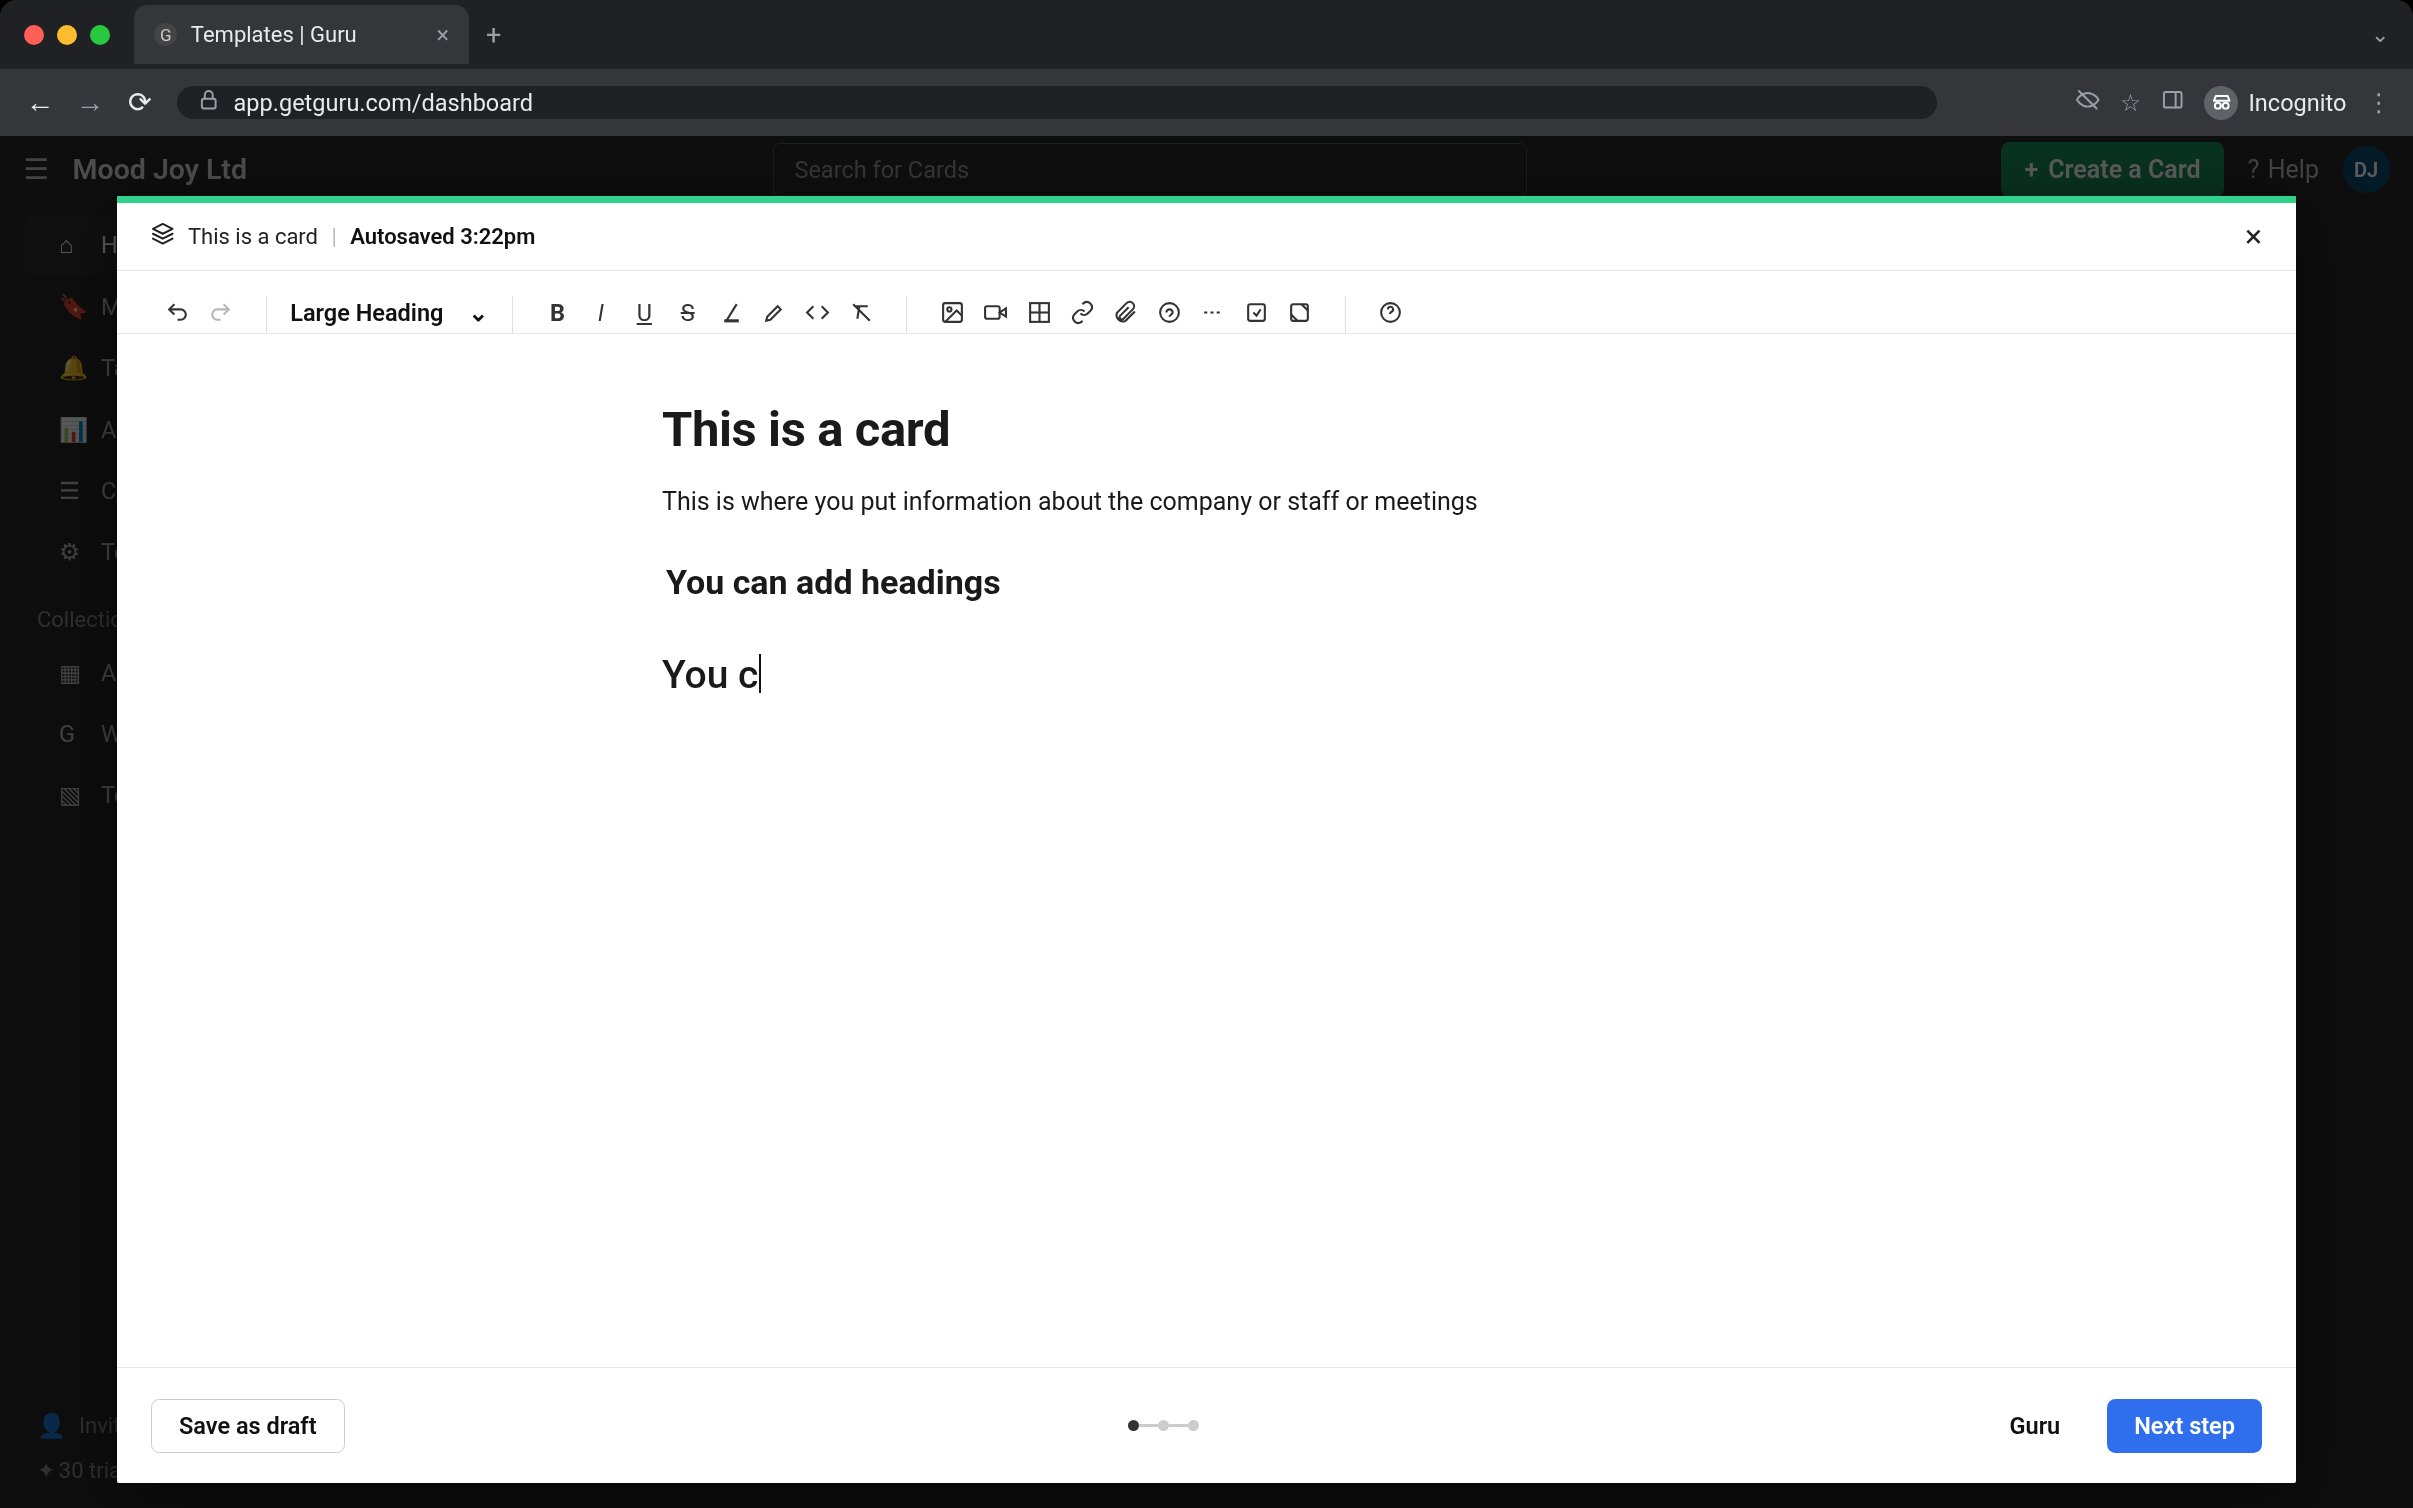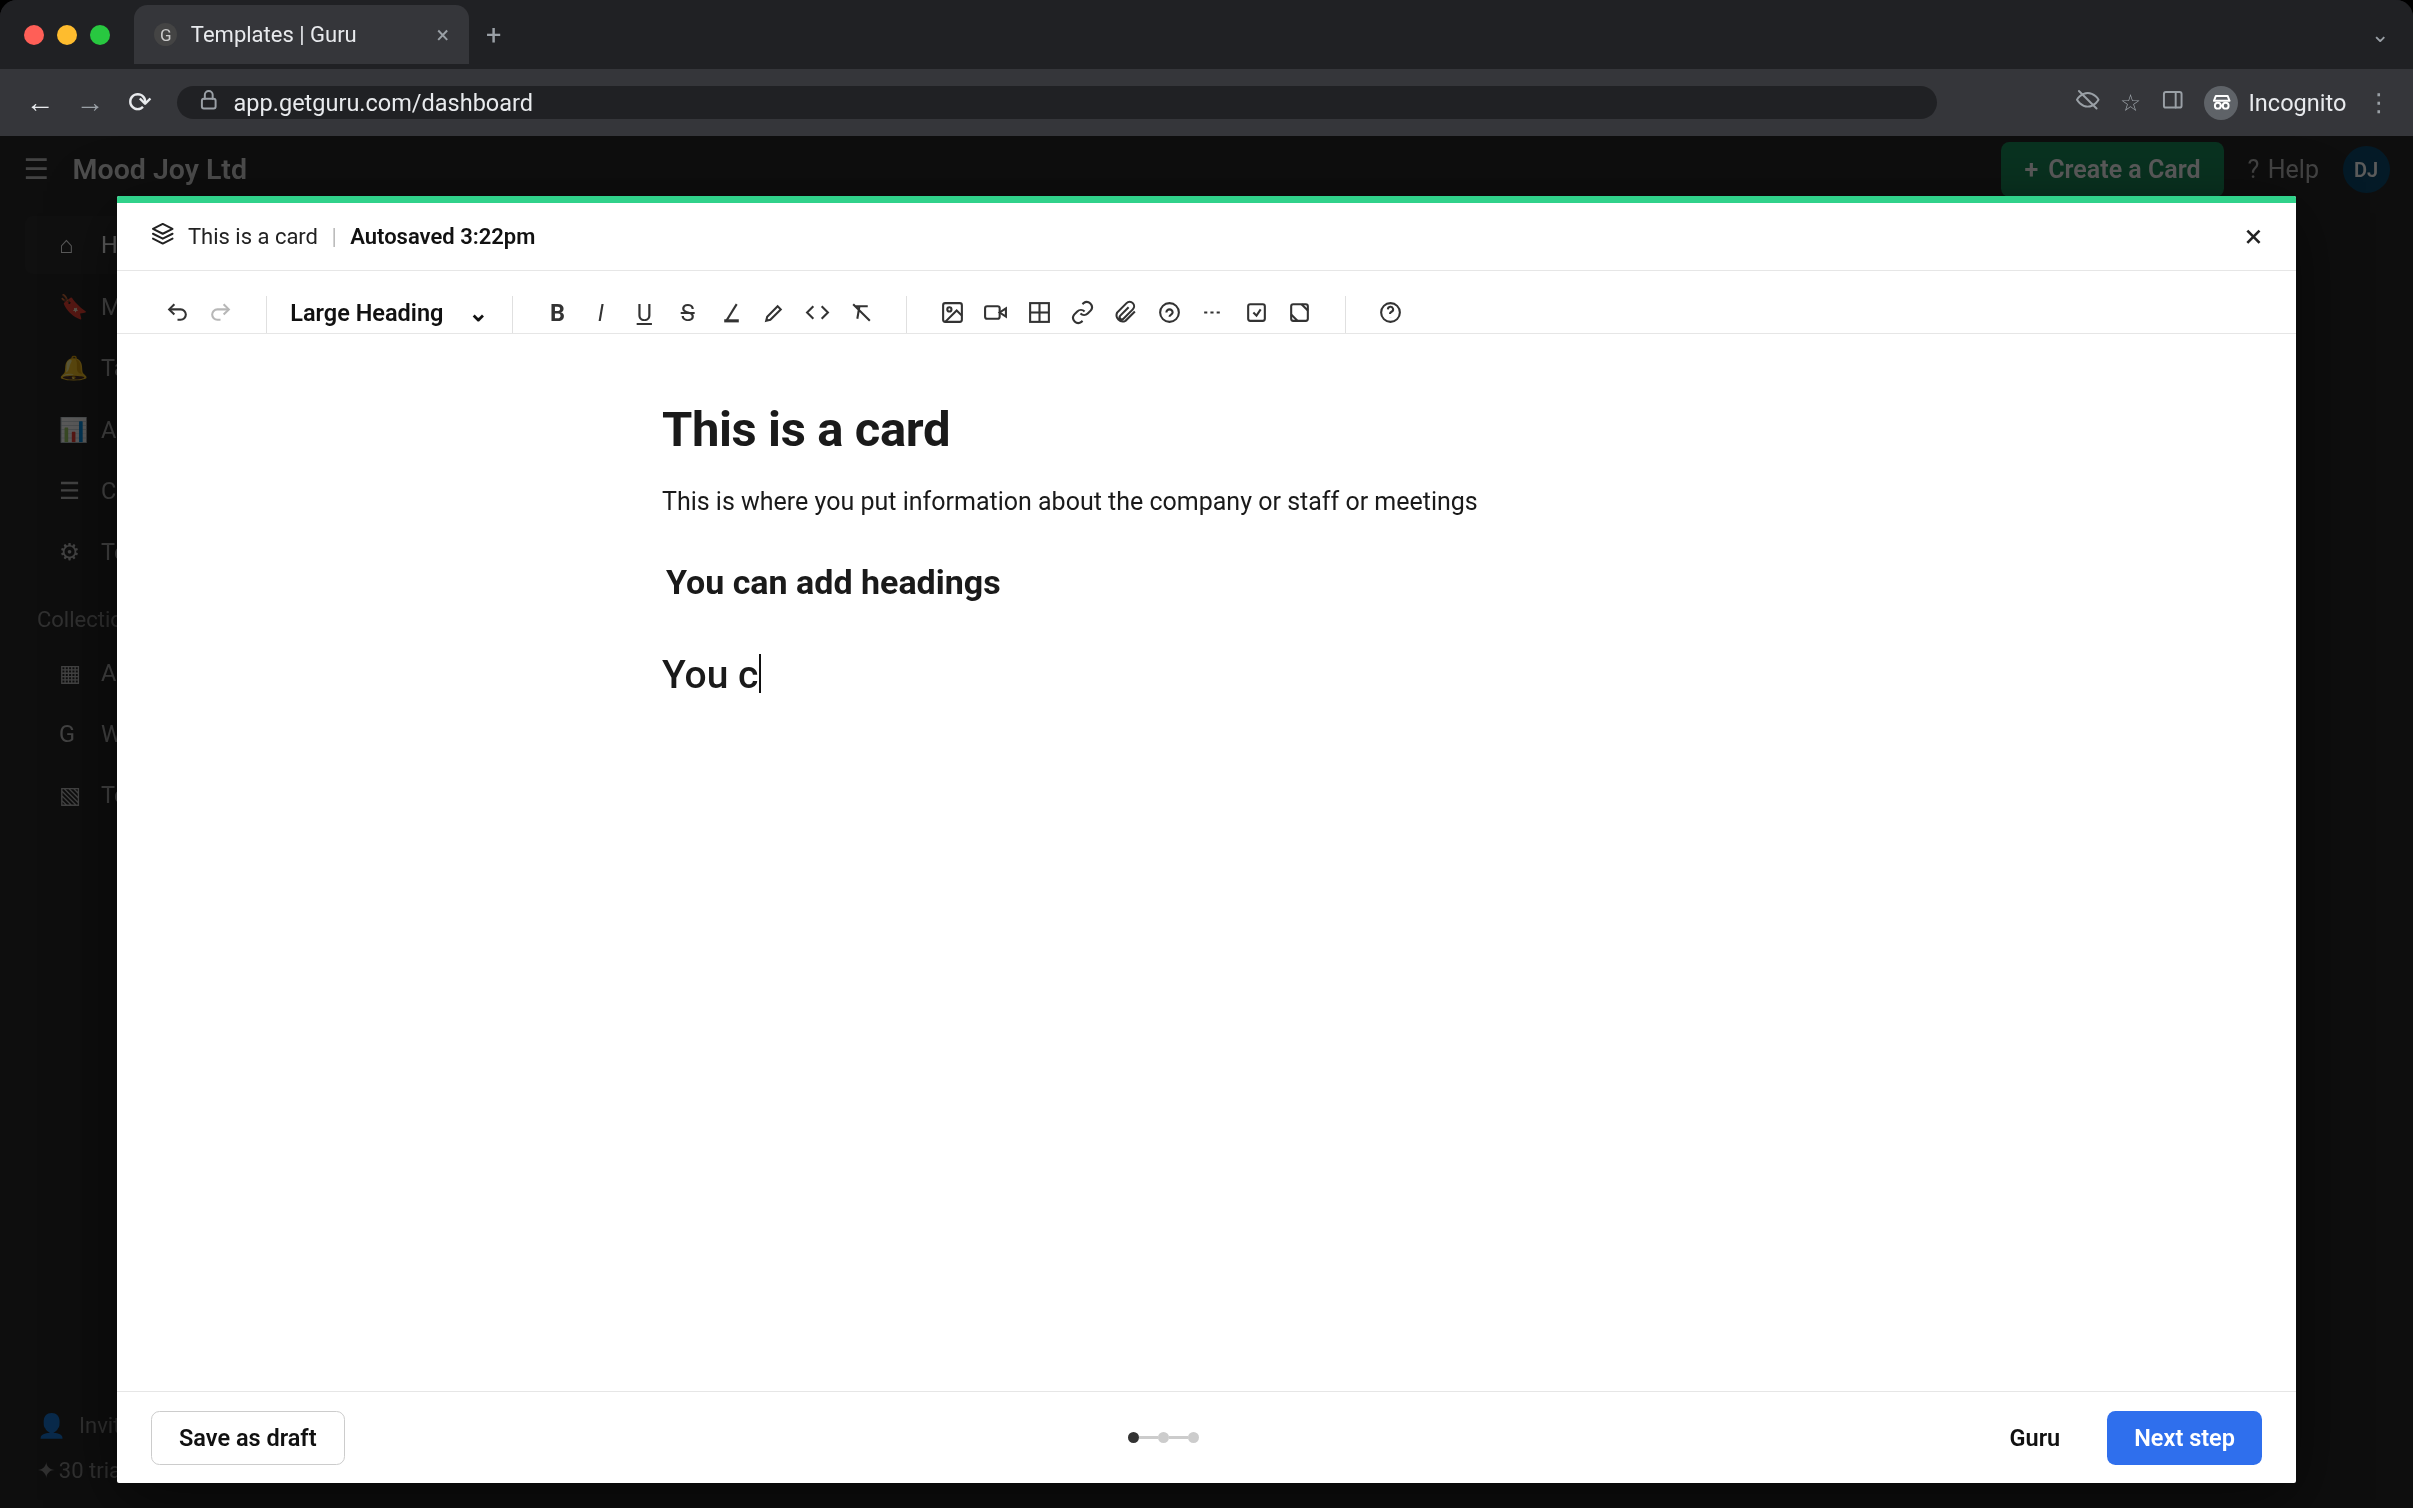--- a/index.html
+++ b/index.html
@@ -170,21 +170,21 @@
   .doc h2 { font-size:34px; font-weight:700; margin: 42px 4px 25px; }
   .doc .editing { font-size:39px; font-weight:500; display:inline-block; }
   .caret {
     display:inline-block; width:1.7px; height:39px; background:#111; vertical-align:-5px;
     margin-left:0.8px;
     animation: blink 1s step-end infinite;
   }
   @keyframes blink { 50% { opacity:0; } }
 
   .modal-footer {
-    height:92px; border-top:0.8px solid var(--modal-border);
+    height:116px; border-top:0.8px solid var(--modal-border);
     display:flex; align-items:center; padding: 0 34px; gap:20px;
   }
   .btn {
     height:54px; padding: 0 27px; border-radius:8.4px; font-size:23.5px; font-weight:600;
     display:flex; align-items:center; cursor:pointer;
   }
   .btn-outline { border:0.8px solid #ccc; background:#fff; color:#111; }
   .btn-link { background:transparent; color:#111; }
   .btn-primary { background: var(--btn-primary); color:#fff; }
   .stepper { margin: 0 auto; display:flex; align-items:center; gap:0; }
@@ -256,20 +256,23 @@
       </div>
       <span class="kebab">⋮</span>
     </div>
   </div>
 
   <div class="viewport">
     <div class="app-dim">
       <div class="app-header">
         <span class="hamburger">☰</span>
         <span class="company">Mood Joy Ltd</span>
+        <div class="app-search">
+          <span>Search for Cards</span>
+        </div>
         <div class="app-header-right">
           <div class="create-card-btn">
             <span>+</span>
             <span>Create a Card</span>
           </div>
           <div class="help-btn">
             <span>?</span>
             <span>Help</span>
           </div>
           <div class="avatar">

